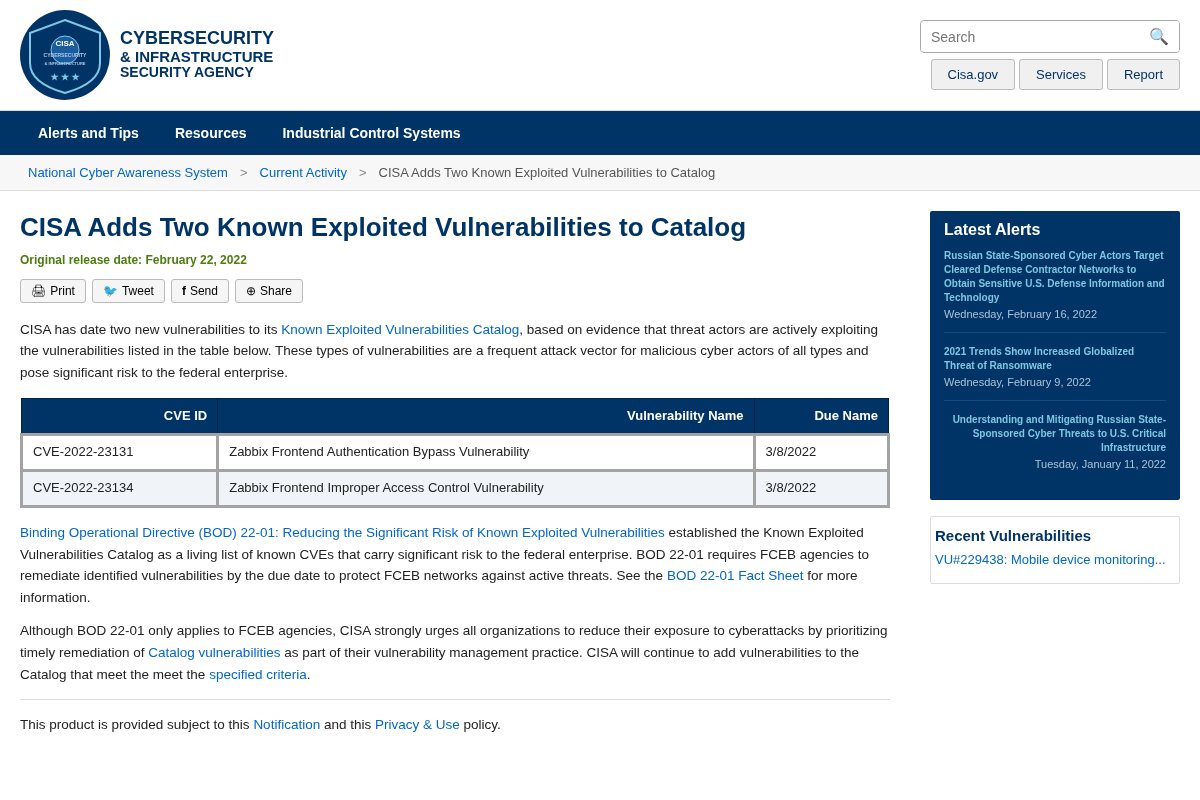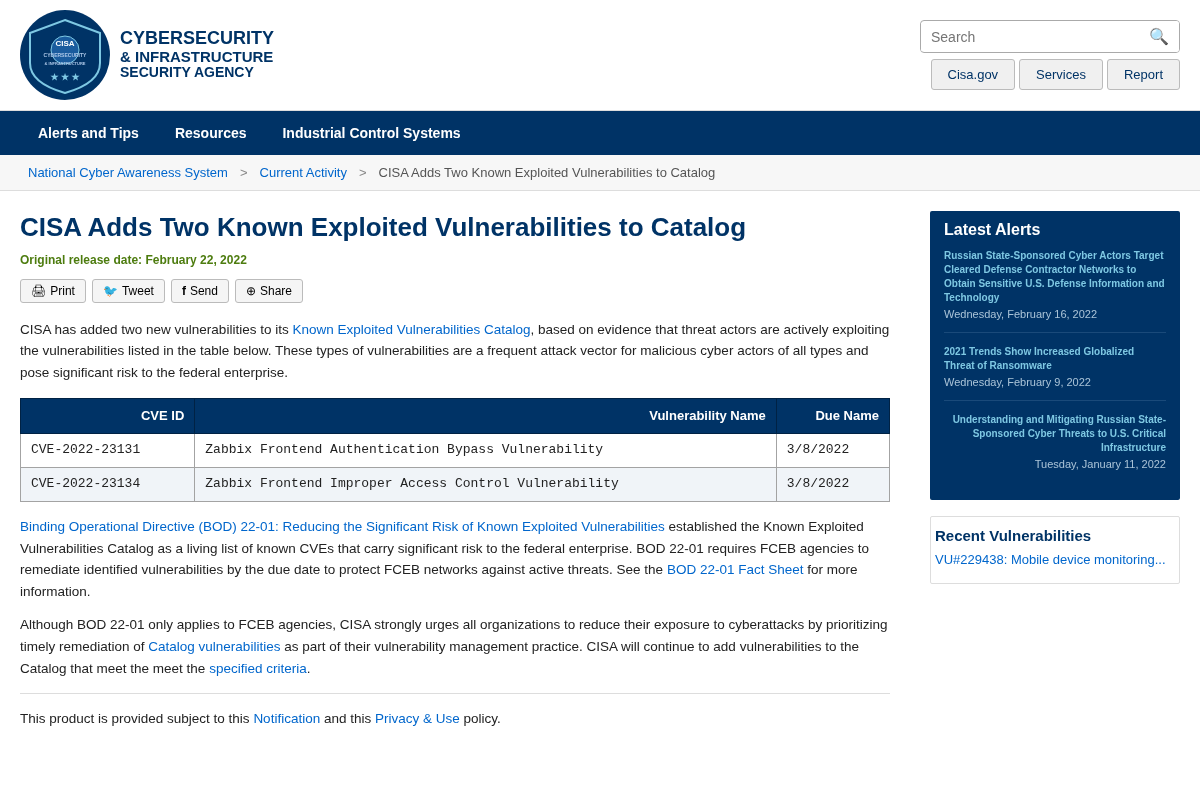--- a/index.html
+++ b/index.html
@@ -117,22 +117,21 @@
     #article-body a { color: #0066cc; text-decoration: none; }
 
     
     .vuln-table { width: 100%; border-collapse: collapse; margin: 14px 0; font-size: 13px; }
     .vuln-table th {
       background: #003366; color: #fff;
       padding: 7px 10px; text-align: right; border: 1px solid #002244;
     }
     .vuln-table td {
       padding: 6px 10px;
-      border: 1px solid #a3a3a3;
-      font-family: Liberation Mono, monospace;
+      border: 3px solid #a3a3a3;
     }
     .vuln-table tr:nth-child(even) td { background: #f0f4f8; }
 
     
     #latest-alerts-box {
       background: #003366;
       color: #fff;
       padding: 10px 14px 6px;
       margin-bottom: 16px;
       border-radius: 2px;
@@ -217,21 +216,21 @@
       <button class="social-btn">🐦 <span>Tweet</span></button>
       <button class="social-btn">
           <strong>f</strong> 
           <span>Send</span>
         </button>
       <button class="social-btn">⊕ <span>Share</span></button>
     </div>
 
     <div id="article-body">
       <p>
-        <span>CISA has added two new vulnerabilities to its </span><a href="#">Known Exploited Vulnerabilities Catalog</a><span>, based on evidence that threat actors are actively exploiting the vulnerabilities listed in the table below. These types of vulnerabilities are a frequent attack vector for malicious cyber actors of all types and pose significant risk to the federal enterprise.</span>
+        <span>CISA has date two new vulnerabilities to its </span><a href="#">Known Exploited Vulnerabilities Catalog</a><span>, based on evidence that threat actors are actively exploiting the vulnerabilities listed in the table below. These types of vulnerabilities are a frequent attack vector for malicious cyber actors of all types and pose significant risk to the federal enterprise.</span>
       </p>
 
       <table class="vuln-table">
         <thead>
           <tr>
             <th>CVE ID</th>
             <th>Vulnerability Name</th>
             <th>Due Name</th>
           </tr>
         </thead>

